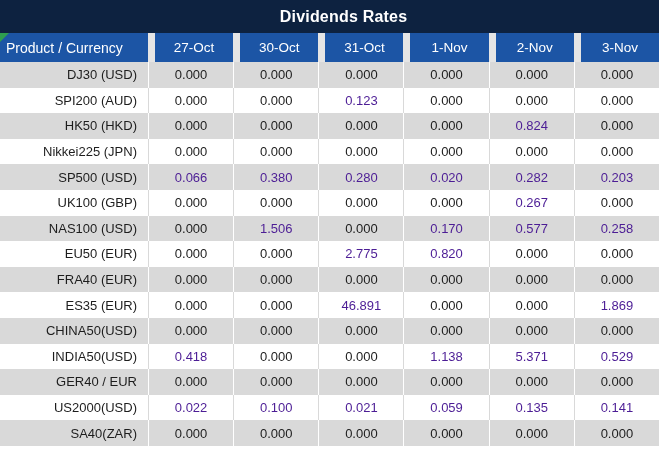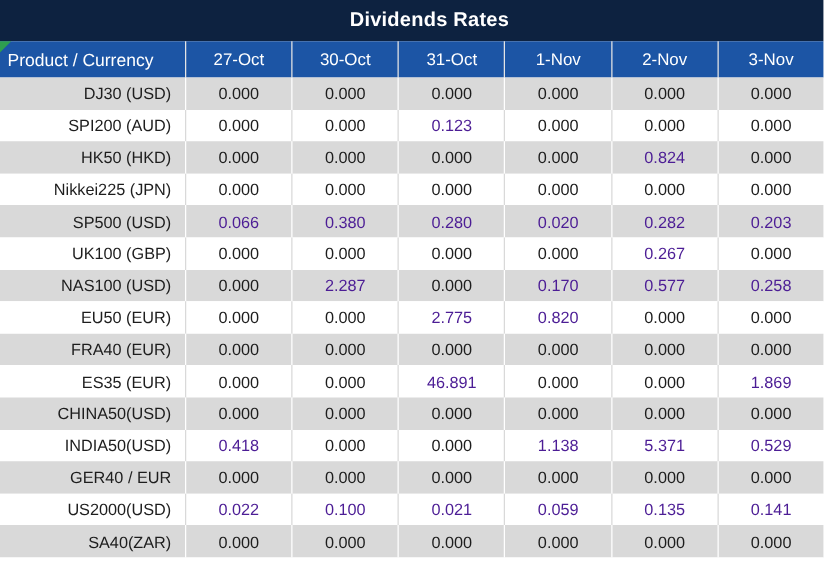--- a/index.html
+++ b/index.html
@@ -18,21 +18,21 @@
   }
   .title-bar .title-text { font-weight: bold; font-size: 16px; letter-spacing: 0.2px; }
 
   
   .header-row {
     height: 29px; background: #1c55a5; color: #ffffff;
     display: grid; grid-template-columns: 148px repeat(6, 1fr);
   }
   .header-cell {
     display: flex; align-items: center; justify-content: center;
-    font-size: 13.5px; border-left: 1px solid #e5e5e5;
+    font-size: 13.5px; border-left: 7px solid #e5e5e5;
   }
   .header-cell.first {
     justify-content: flex-start; padding-left: 6px;
     font-weight: normal; font-size: 14px; border-left: none; position: relative;
   }
   .corner-flag {
     position: absolute; top: 0; left: 0; width: 0; height: 0;
     border-top: 9px solid #2e9e4f; border-right: 9px solid transparent;
   }
 
@@ -141,21 +141,21 @@
         <div class="cell value">0.000</div>
         <div class="cell value">0.000</div>
         <div class="cell value">0.000</div>
         <div class="cell value">0.000</div>
         <div class="cell value red">0.267</div>
         <div class="cell value">0.000</div>
       </div>
       <div class="row gray">
         <div class="cell product">NAS100 (USD)</div>
         <div class="cell value">0.000</div>
-        <div class="cell value red">2.287</div>
+        <div class="cell value red">1.506</div>
         <div class="cell value">0.000</div>
         <div class="cell value red">0.170</div>
         <div class="cell value red">0.577</div>
         <div class="cell value red">0.258</div>
       </div>
       <div class="row white">
         <div class="cell product">EU50 (EUR)</div>
         <div class="cell value">0.000</div>
         <div class="cell value">0.000</div>
         <div class="cell value red">2.775</div>

